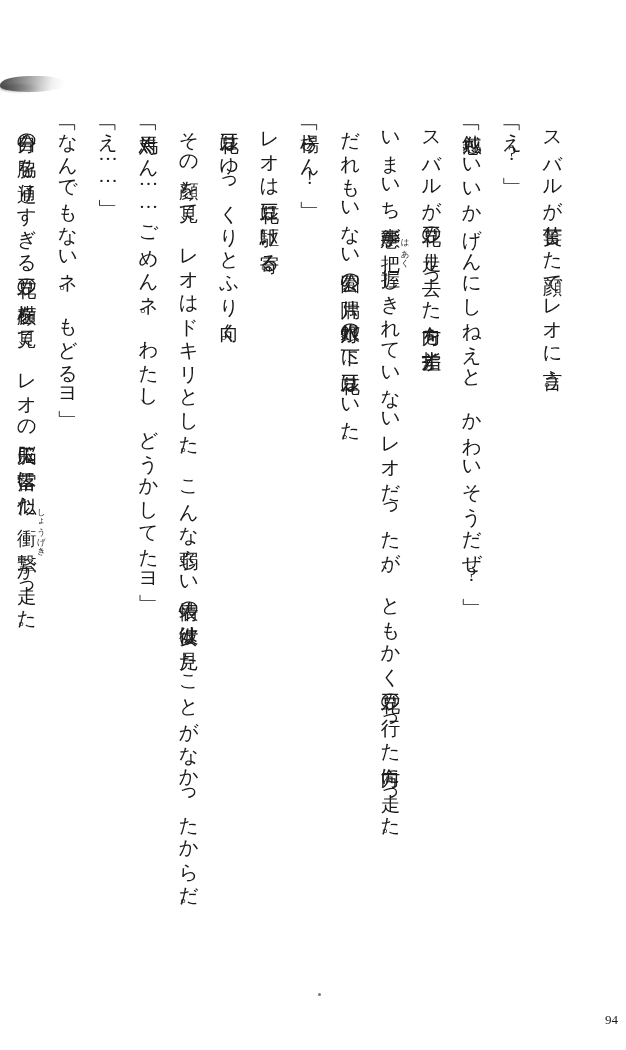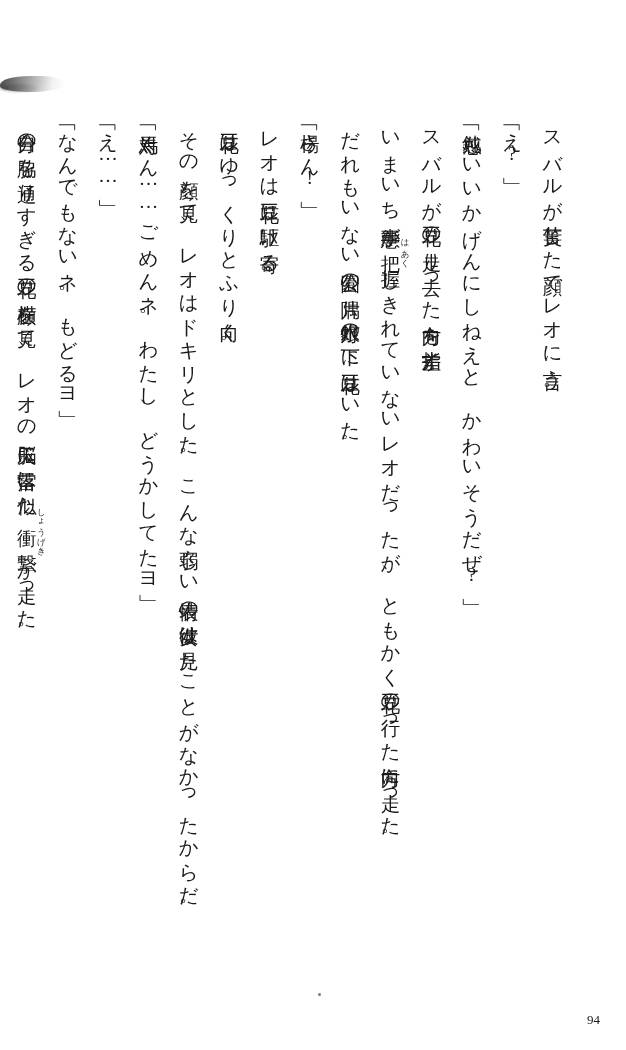--- a/index.html
+++ b/index.html
@@ -63,21 +63,21 @@
     ruby-position: over;
   }
   rt {
     font-size: 8.5px;
     letter-spacing: 0;
     line-height: 1;
     color: #2a2a2a;
   }
   .page-number {
     position: absolute;
-    right: 26px;
+    right: 8px;
     bottom: 22px;
     font-size: 13px;
     color: #1b1b1b;
     font-family: "Liberation Serif", "DejaVu Serif", serif;
   }
   .footer-dot {
     position: absolute;
     left: 318px;
     bottom: 54px;
     width: 3px;

